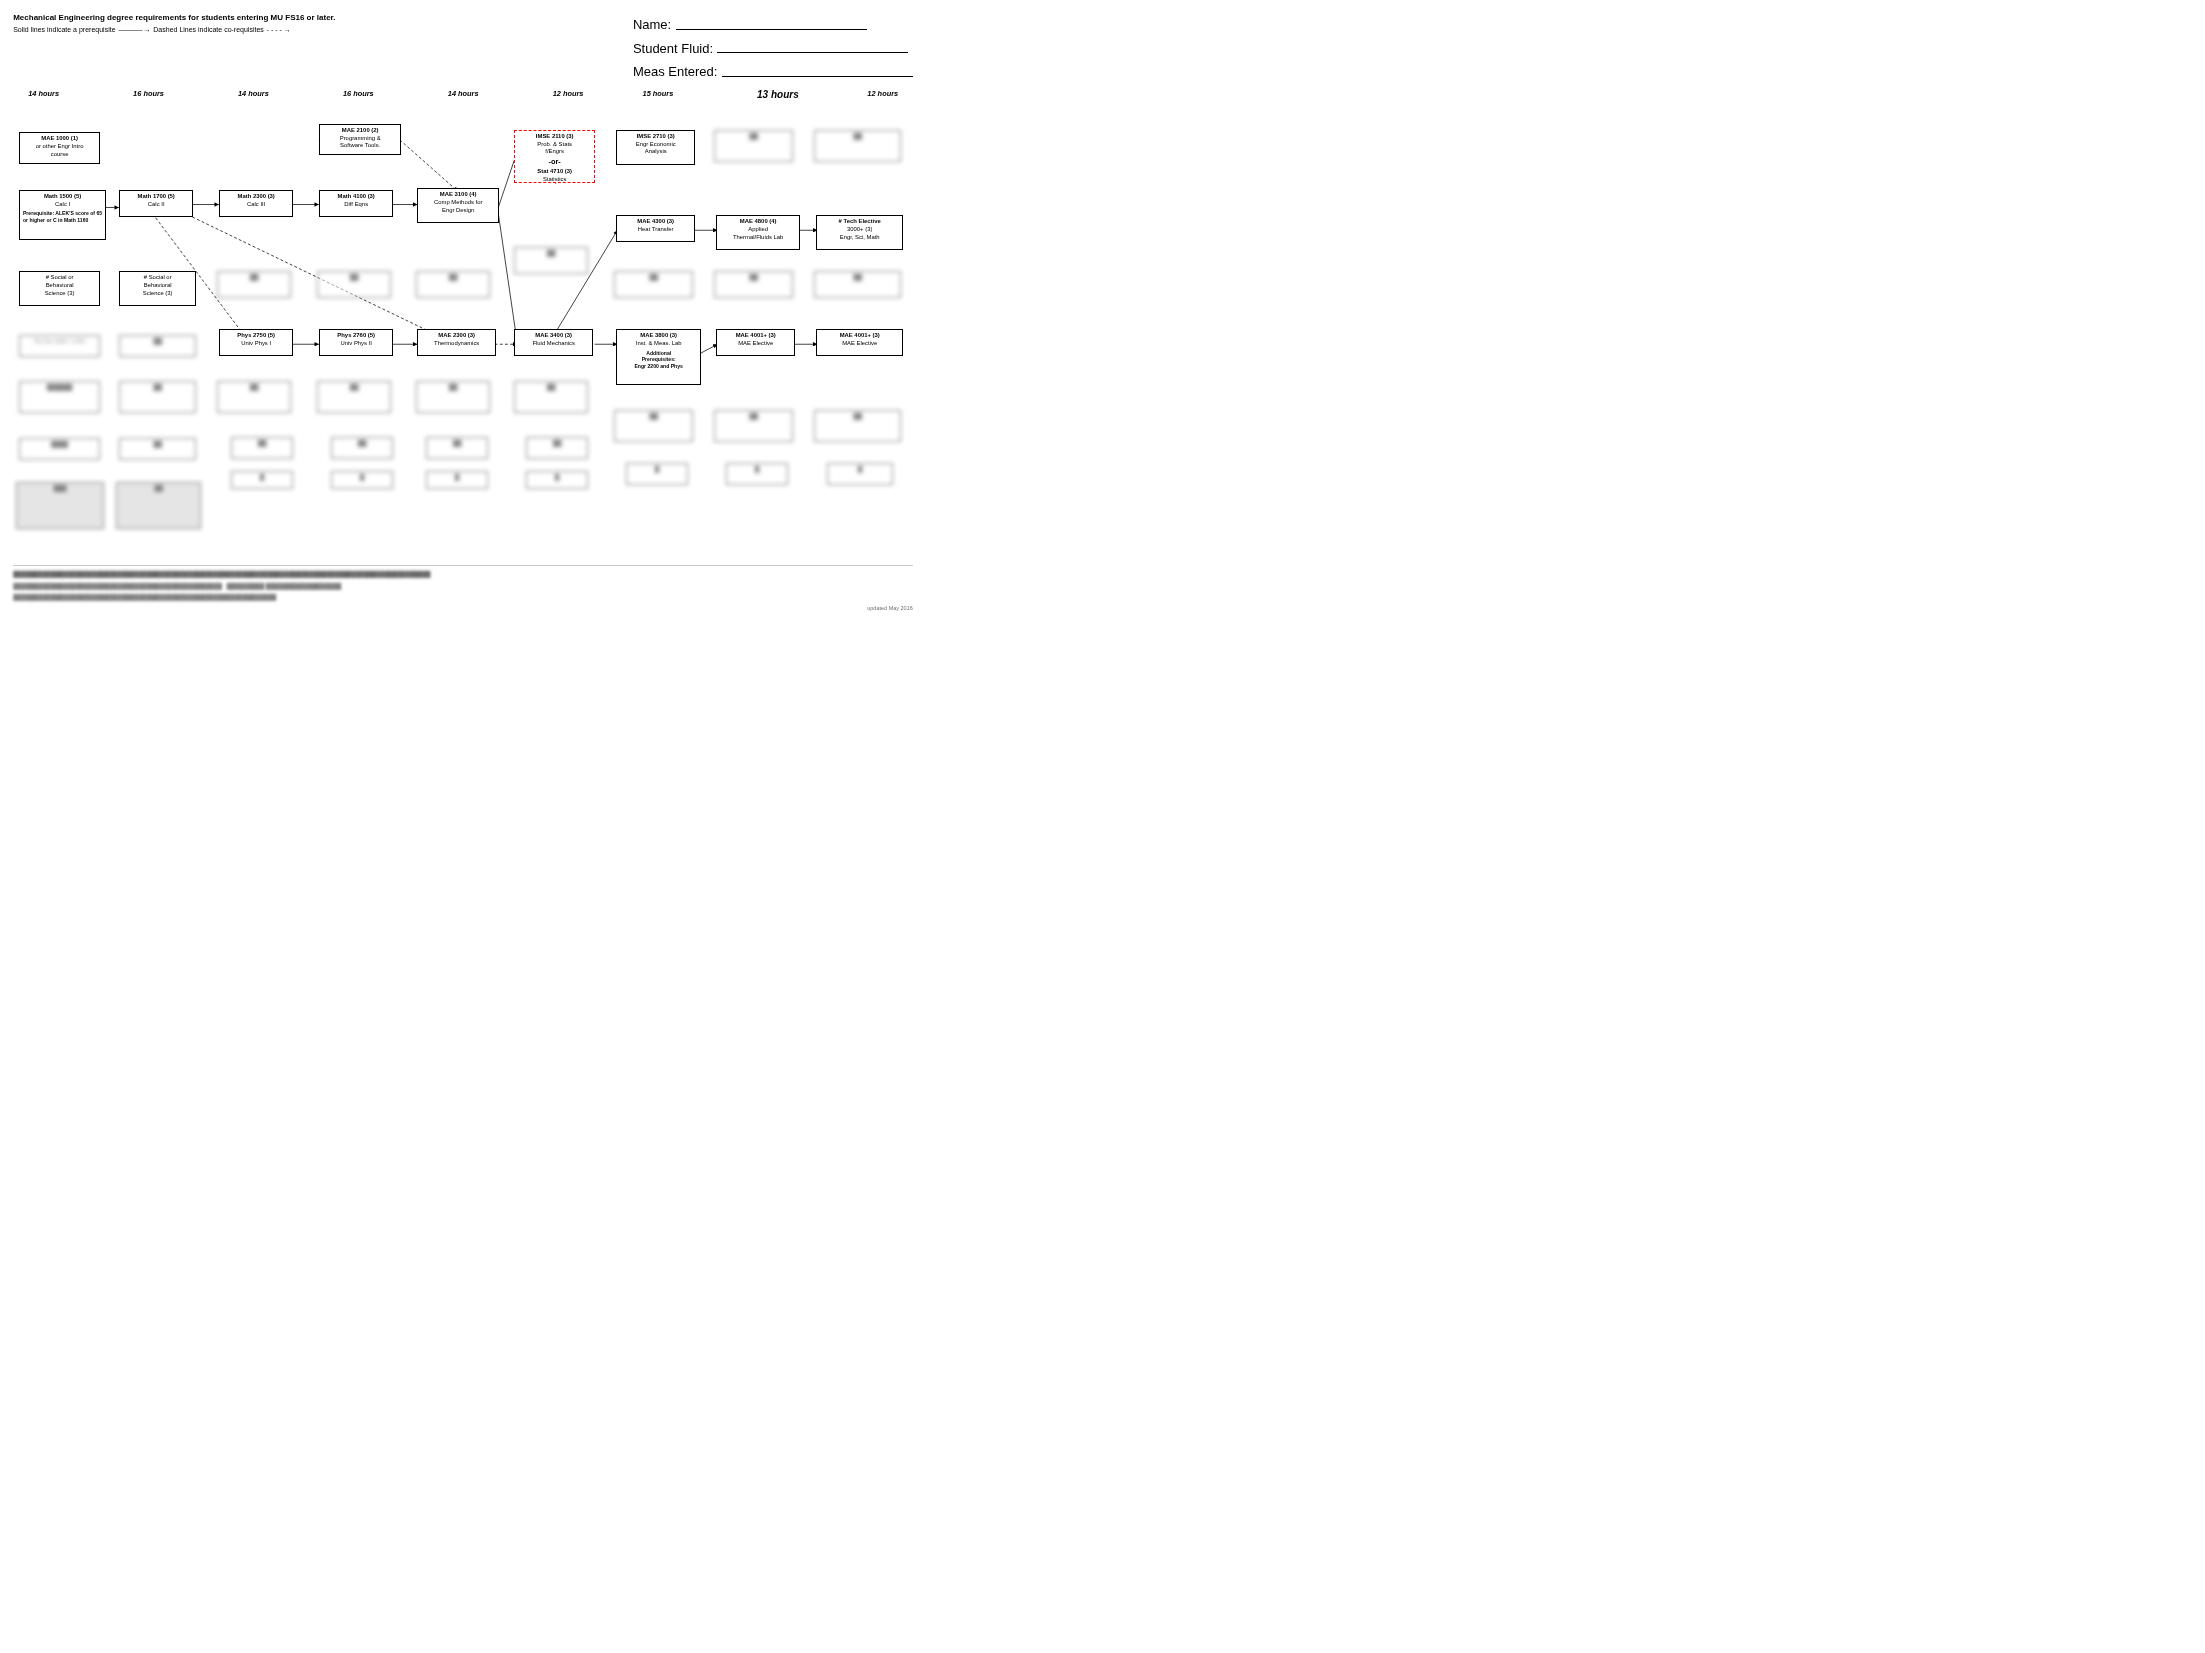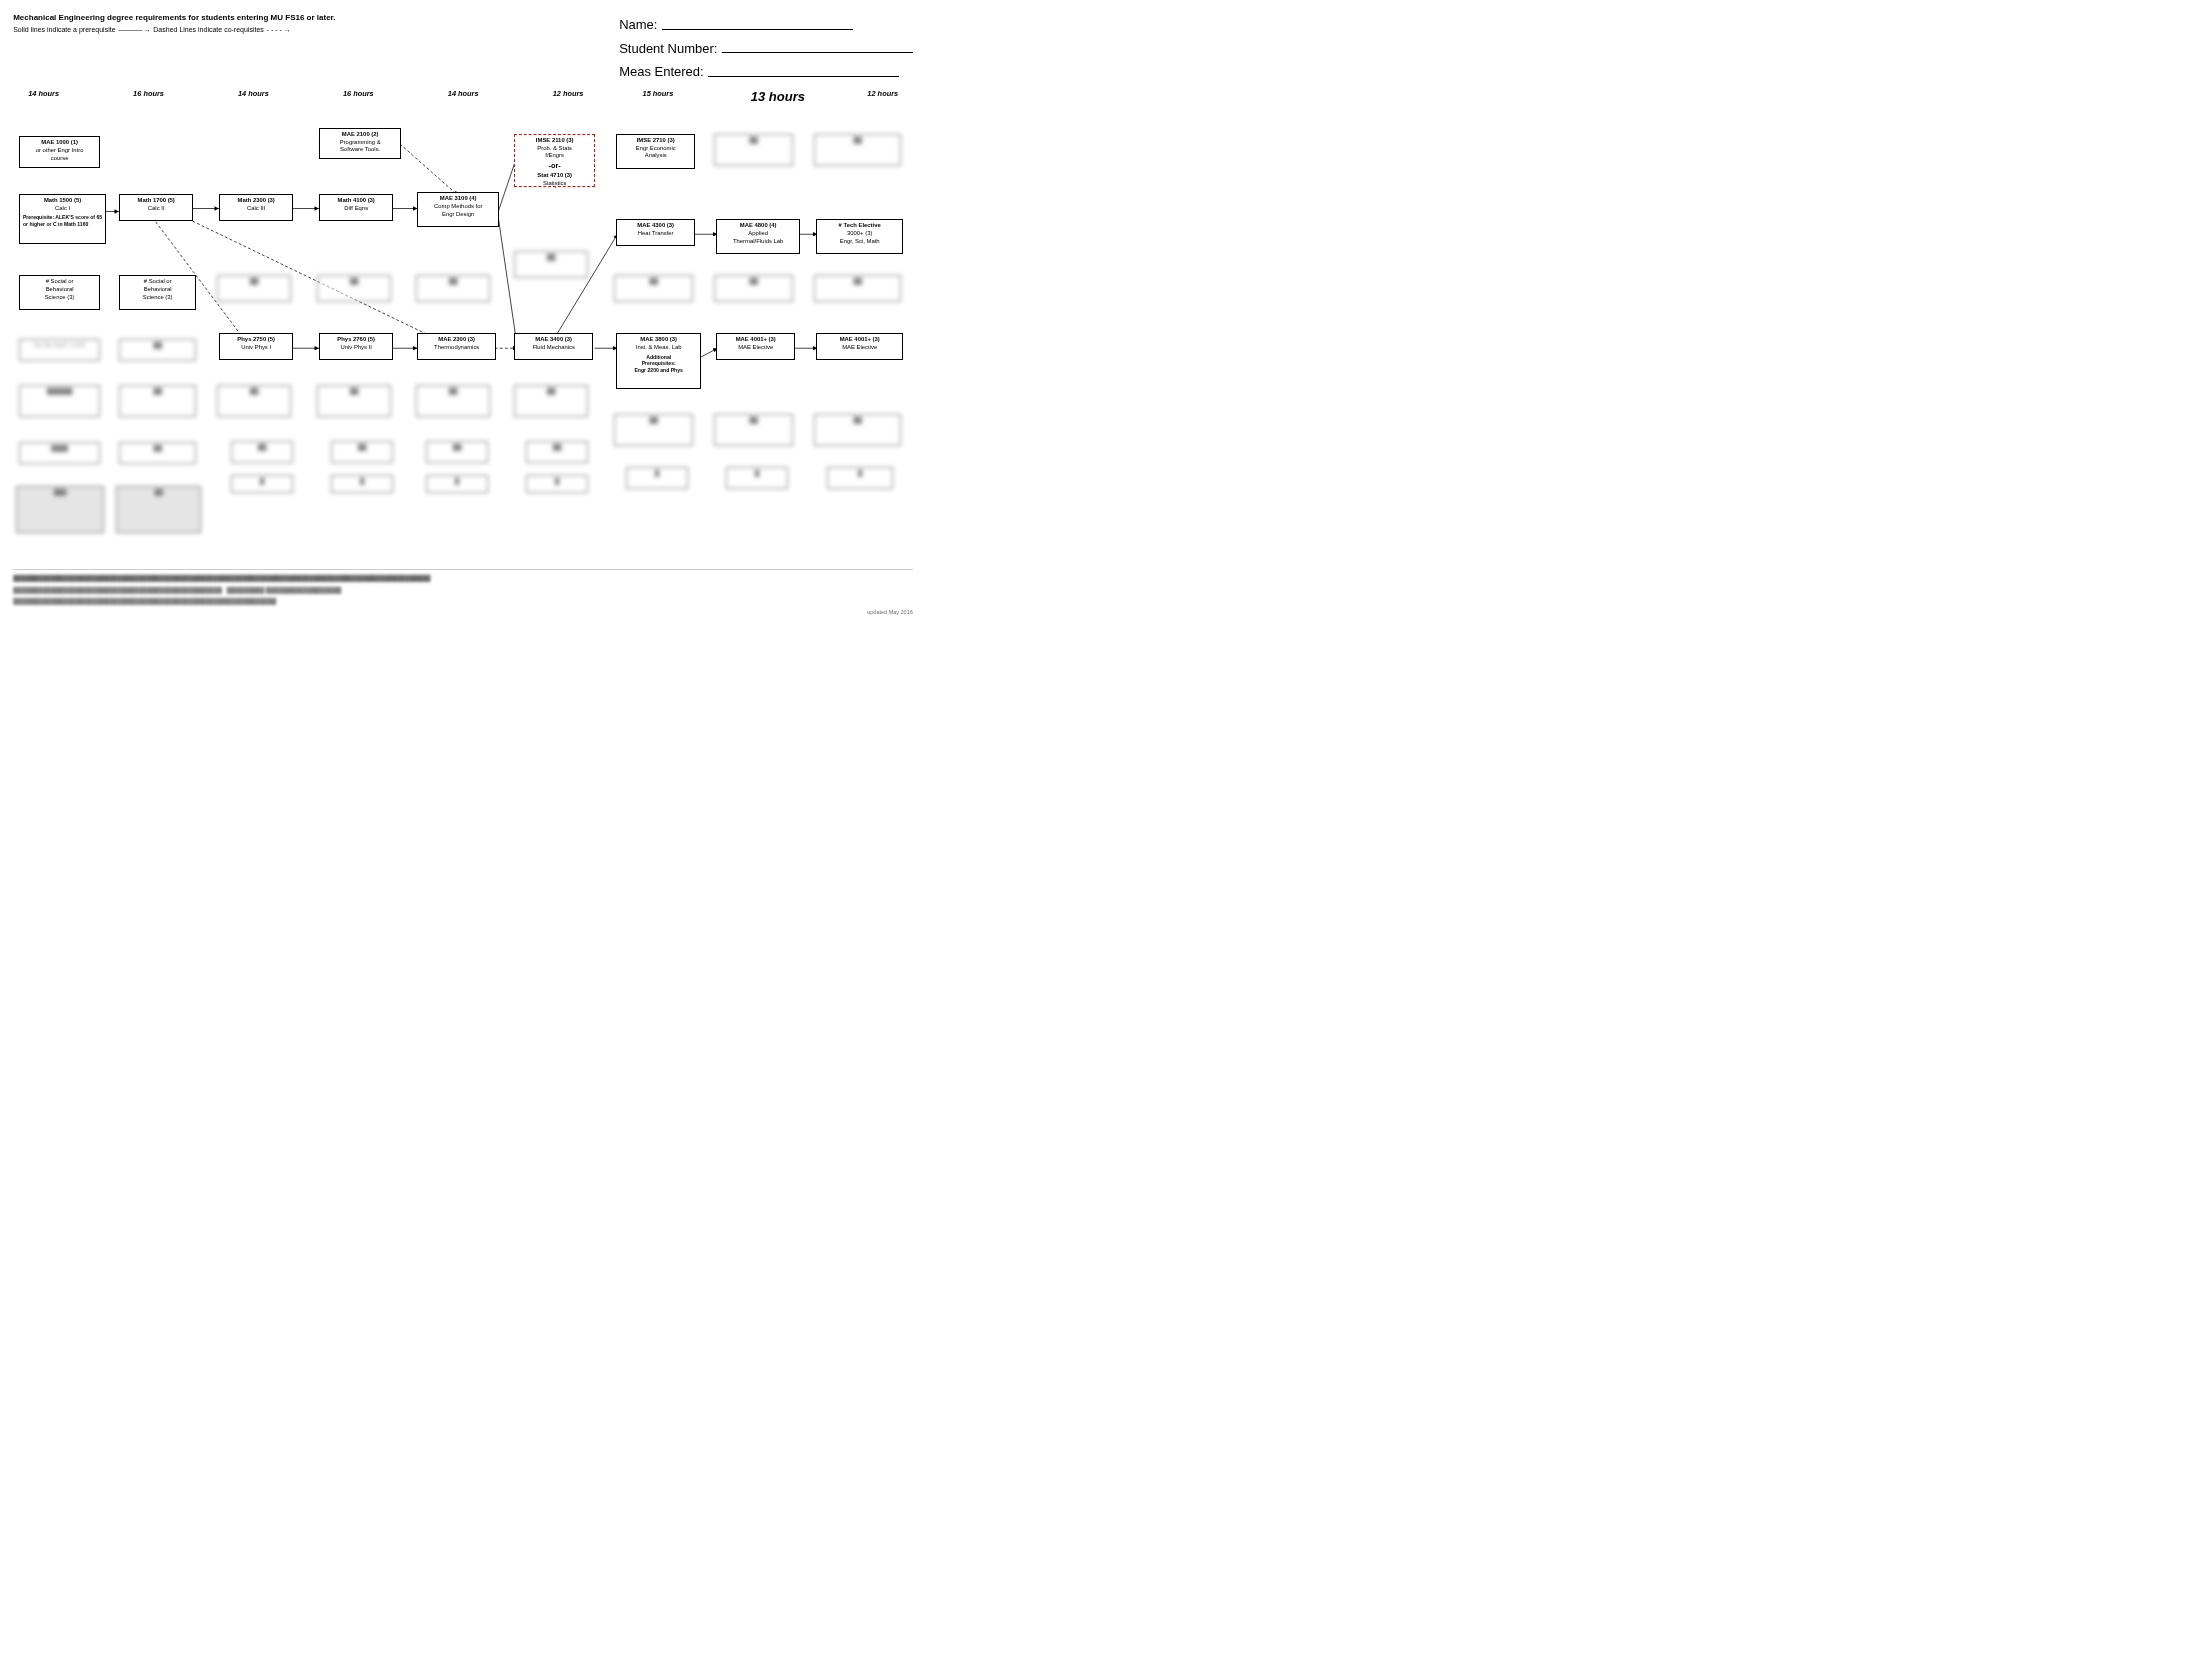--- a/index.html
+++ b/index.html
@@ -109,39 +109,39 @@
         <span>Dashed Lines indicate co-requisites</span>
         <span>- - - - →</span>
       </div>
     </div>
     <div class="header-right">
       <div class="field">
         <span>Name:</span>
         <span class="underline"></span>
       </div>
       <div class="field">
-        <span>Student Number:</span>
+        <span>Student Fluid:</span>
         <span class="underline"></span>
       </div>
       <div class="field">
         <span>Meas Entered:</span>
         <span class="underline"></span>
       </div>
     </div>
   </div>
 
   <div style="display:flex; width:900px; margin-bottom:2.9px;gap:44px;">
     <div style="width:100px; text-align:center; font-style:italic; font-weight:bold; font-size:7.4px;">14 hours</div>
     <div style="width:100px; text-align:center; font-style:italic; font-weight:bold; font-size:7.4px;">16 hours</div>
     <div style="width:100px; text-align:center; font-style:italic; font-weight:bold; font-size:7.4px;">14 hours</div>
     <div style="width:100px; text-align:center; font-style:italic; font-weight:bold; font-size:7.4px;">16 hours</div>
     <div style="width:100px; text-align:center; font-style:italic; font-weight:bold; font-size:7.4px;">14 hours</div>
     <div style="width:100px; text-align:center; font-style:italic; font-weight:bold; font-size:7.4px;">12 hours</div>
     <div style="width:100px; font-style:italic; font-weight:bold; font-size:7.4px;">15 hours</div>
-    <div style="width:100px; text-align:center; font-style:italic; font-weight:bold; font-size:13px;">13 hours</div>
+    <div style="width:100px; text-align:center; font-style:italic; font-weight:bold; font-size:10px;">13 hours</div>
     <div style="width:100px; text-align:center; font-style:italic; font-weight:bold; font-size:7.4px;">12 hours</div>
   </div>
 
   <div class="diagram-container" style="position:relative; width:900px; height:456px;">
 
     <svg class="arrows-svg" viewBox="0 0 1224 620" width="900" height="456">
 
       <line x1="118" y1="142" x2="144" y2="142" stroke="black" stroke-width="1" marker-end="url(#arrowhead)"></line>
 
       <line x1="244" y1="138" x2="280" y2="138" stroke="black" stroke-width="1" marker-end="url(#arrowhead)"></line>

